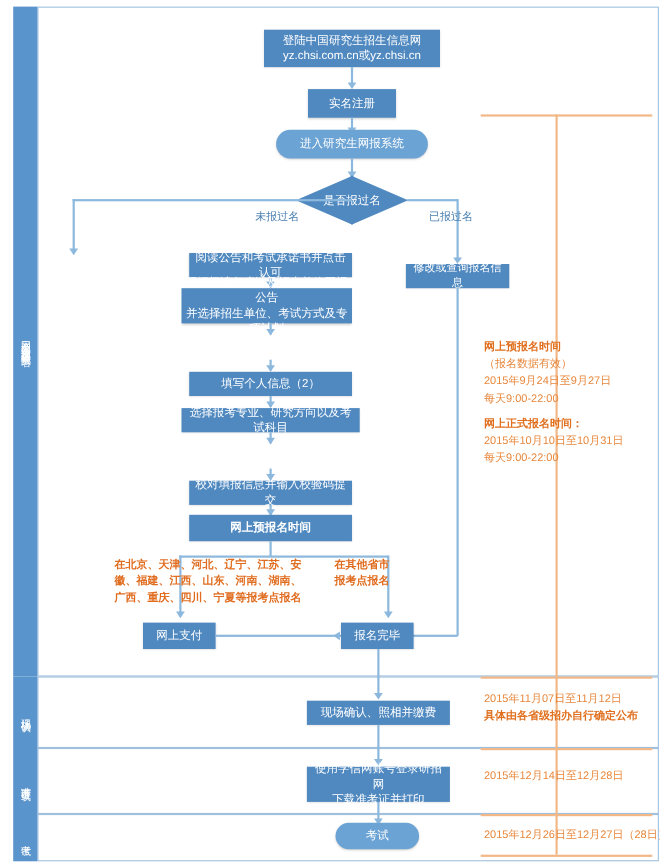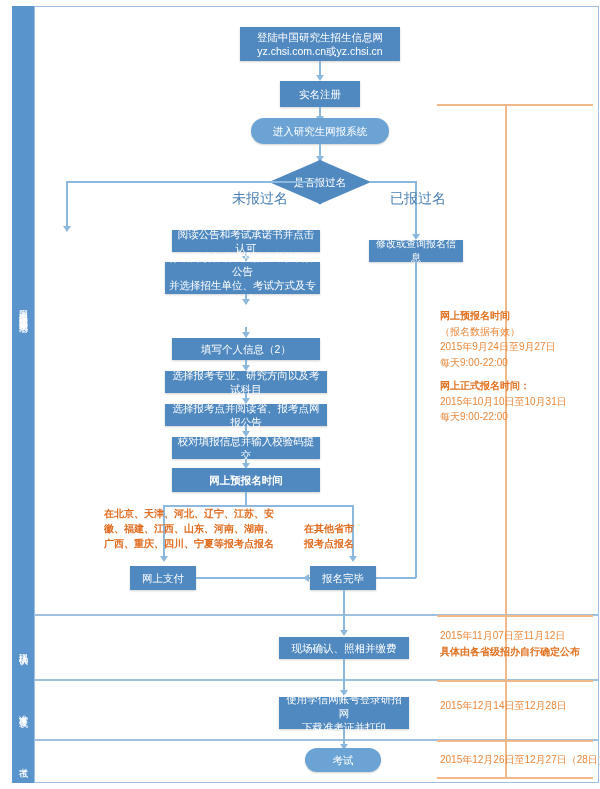--- a/index.html
+++ b/index.html
@@ -28,21 +28,21 @@
   
   .ln{position:absolute;background:#8cb8dd;}
   .lnv{width:1.5px;}
   .lnh{height:1.5px;}
   .arr{position:absolute;width:0;height:0;border-left:4px solid transparent;border-right:4px solid transparent;
        border-top:6px solid #8cb8dd;}
   .arr-l{position:absolute;width:0;height:0;border-top:4px solid transparent;border-bottom:4px solid transparent;
        border-right:6px solid #8cb8dd;}
 
   
-  .lbl{position:absolute;font-size:14px;color:#4a7fb0;white-space:nowrap;text-align:right;}
+  .lbl{position:absolute;font-size:10px;color:#4a7fb0;white-space:nowrap;text-align:right;}
   .olbl{position:absolute;font-size:10px;color:#e8873c;line-height:15px;}
   .olbl.b{font-weight:bold;color:#e06c1f;}
 
   
   .oline{position:absolute;background:#f2b887;}
   .oline.v{width:1.5px;}
   .oline.h{height:1.5px;}
   .onote{position:absolute;font-size:10px;color:#e8873c;line-height:15.5px;white-space:nowrap;}
   .onote .hd{font-weight:bold;color:#e0701f;}
 </style>
@@ -144,23 +144,20 @@
   </div>
   <div class="ln lnv" style="left:245px;top:360px;height:10px;"></div>
   <div class="arr" style="left:242px;top:365px;"></div>
 
   <div class="box" style="left:165px;top:371px;width:162px;height:22px;justify-content:center;">
     <span>选择报考专业、研究方向以及考试科目</span>
   </div>
   <div class="ln lnv" style="left:245px;top:393px;height:10px;"></div>
   <div class="arr" style="left:242px;top:398px;"></div>
 
-  <div class="box" style="left:165px;top:404px;width:162px;height:22px;">
-    <span>选择报考点并阅读省、报考点网报公告</span>
-  </div>
   <div class="ln lnv" style="left:245px;top:426px;height:10px;"></div>
   <div class="arr" style="left:242px;top:431px;"></div>
 
   <div class="box" style="left:172px;top:437px;width:148px;height:22px;">
     <span>校对填报信息并输入校验码提交</span>
   </div>
   <div class="ln lnv" style="left:245px;top:459px;height:10px;"></div>
   <div class="arr" style="left:242px;top:463px;"></div>
 
   <div class="box" style="left:172px;top:468px;width:148px;height:24px;font-weight:bold;">
@@ -172,21 +169,21 @@
   <div class="ln lnv" style="left:163px;top:505px;height:54px;"></div>
   <div class="arr" style="left:160px;top:556px;"></div>
   <div class="ln lnv" style="left:352px;top:505px;height:54px;"></div>
   <div class="arr" style="left:349px;top:556px;"></div>
 
   <div class="olbl b" style="left:104px;top:506px;">
     <div>在北京、天津、河北、辽宁、江苏、安</div>
     <div>徽、福建、江西、山东、河南、湖南、</div>
     <div>广西、重庆、四川、宁夏等报考点报名</div>
   </div>
-  <div class="olbl b" style="left:304px;top:506px;text-align:right;margin-top:15px;">
+  <div class="olbl b" style="left:304px;top:506px;text-align:right;">
     <div>在其他省市</div>
     <div>报考点报名</div>
   </div>
 
   <div class="box" style="left:130px;top:566px;width:66px;height:24px;">
     <span>网上支付</span>
   </div>
   <div class="ln lnh" style="left:196px;top:577px;width:114px;"></div>
   <div class="arr-l" style="left:303px;top:574px;"></div>
 

